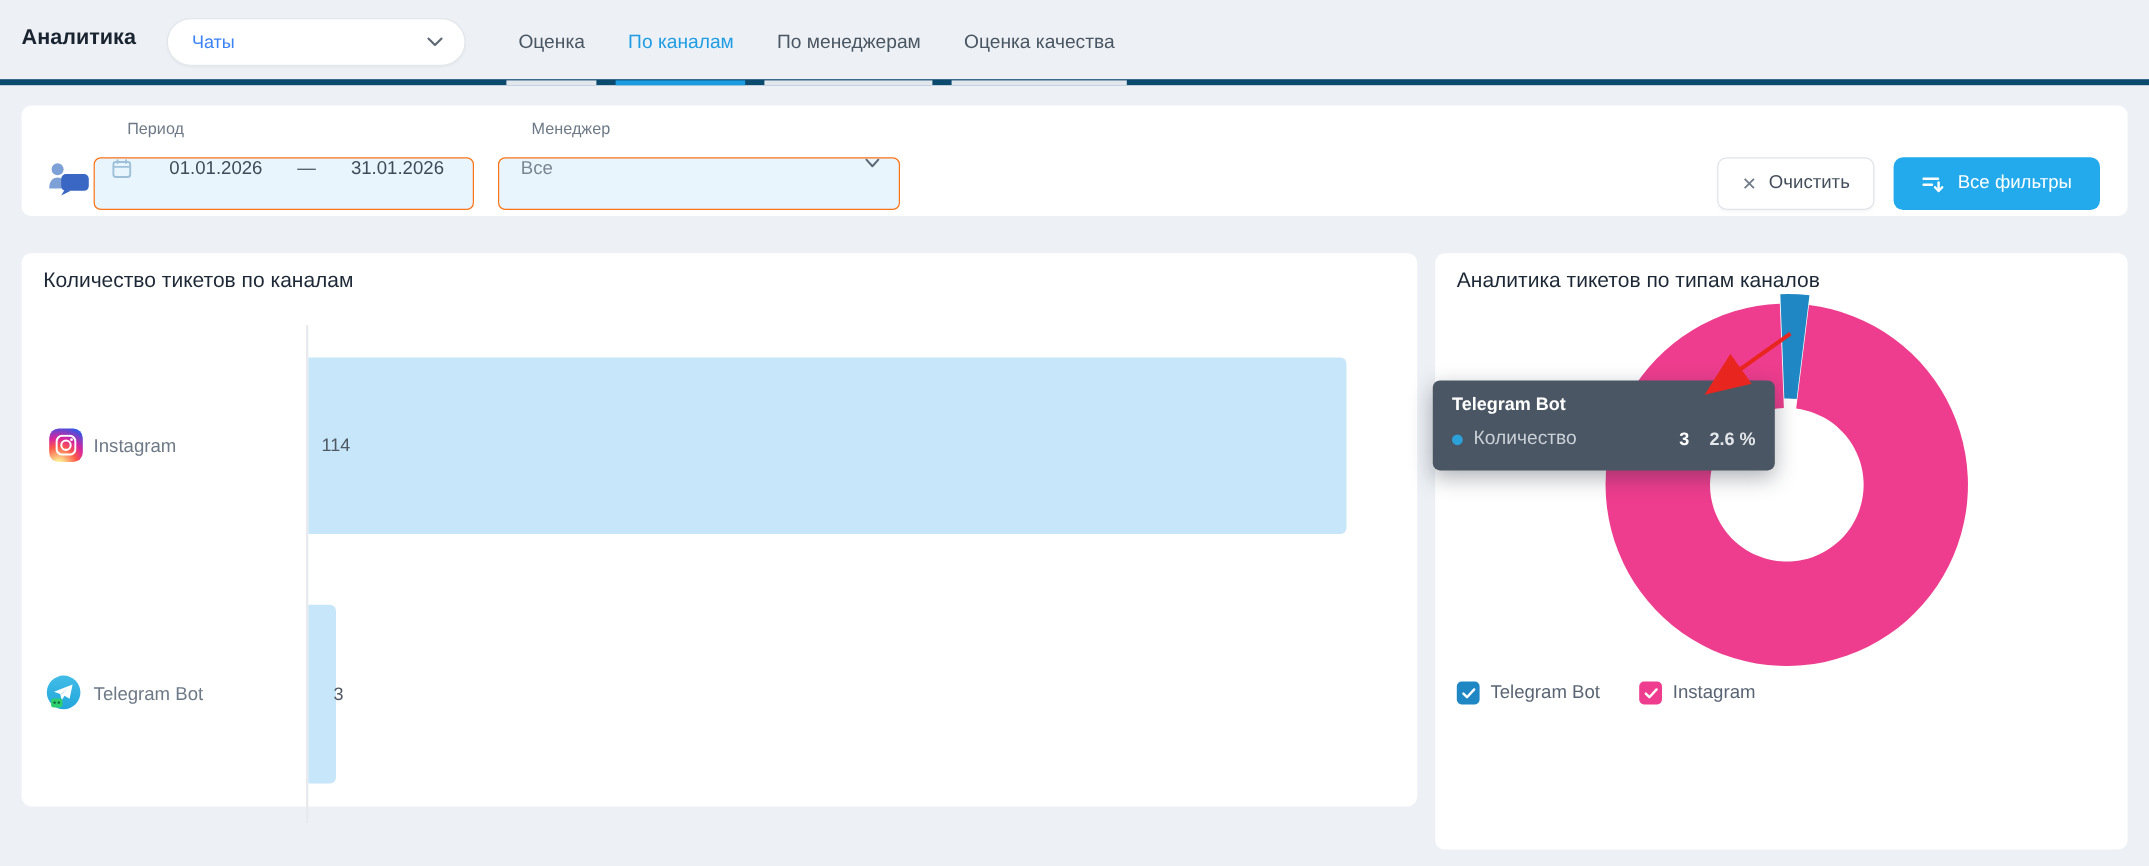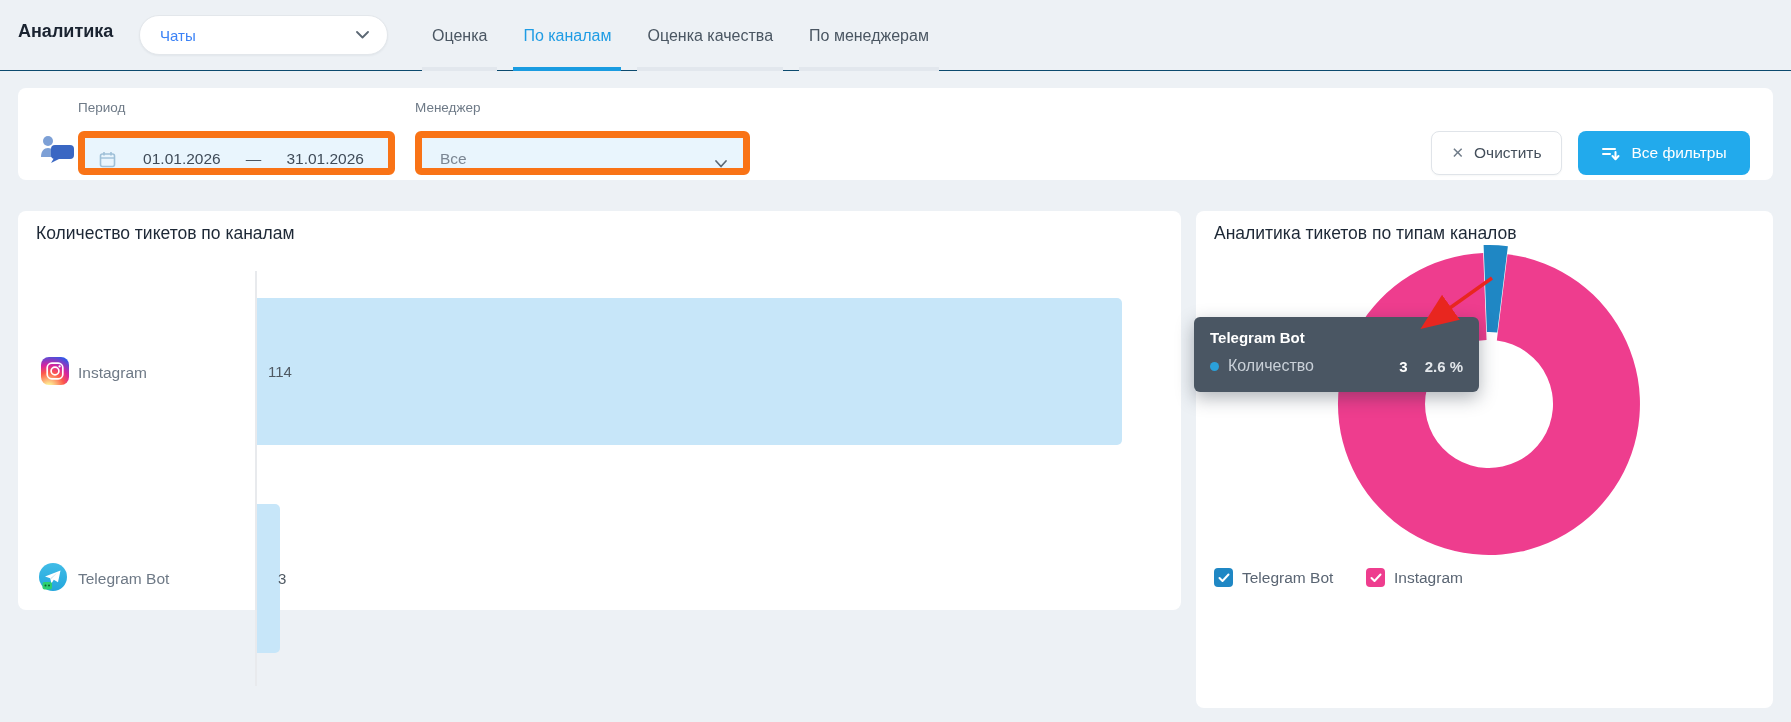--- a/index.html
+++ b/index.html
@@ -1,47 +1,47 @@
 <!DOCTYPE html>
 <html><head>
 <meta charset="utf-8">
 <style>
   * { margin:0; padding:0; box-sizing:border-box; }
   html,body { width:1791px; height:722px; background:#edf1f5; font-family:"Liberation Sans", sans-serif; overflow:hidden; }
   .page { position:relative; width:1791px; height:722px; background:#edf1f5; }
 
   
-  .header { position:absolute; left:0; top:0; width:1791px; height:71px; background:#edf1f5; border-bottom:1px solid #0c4a6e; }
+  .header { position:absolute; left:0; top:0; width:1791px; height:71px; background:#edf1f5; border-bottom:5px solid #0c4a6e; }
   .app-title { position:absolute; left:18px; top:21px; font-size:18px; font-weight:bold; color:#1a2330; }
   .entity-pill { position:absolute; left:139px; top:15px; width:249px; height:40px; background:#fff; border:1px solid #e3e7eb; border-radius:20px; display:flex; align-items:center; justify-content:space-between; padding:0 18px 0 20px; box-shadow:0 1px 2px rgba(20,40,60,.05); cursor:pointer; }
   .entity-pill .val { font-size:15px; color:#3b82f6; }
   .tabs { position:absolute; left:422px; top:0; height:71px; display:flex; gap:16px; }
   .tab { position:relative; height:71px; display:flex; align-items:center; padding:0 10px; font-size:16px; color:#4a5662; cursor:pointer; }
   .tab::after { content:""; position:absolute; left:0; right:0; bottom:0; height:4px; background:#e2e7ed; }
   .tab.active { color:#1f9ce4; }
   .tab.active::after { background:#1a9ce1; }
 
   
   .filter-card { position:absolute; left:18px; top:88px; width:1755px; height:92px; background:#fff; border-radius:8px; }
   .filter-icon { position:absolute; left:20px; top:45px; }
-  .f-label { position:absolute; top:12px; font-size:13.5px; color:#6e7a87; }
+  .f-label { position:absolute; top:12px; font-size:13.5px; color:#6e7a87;margin-left:28px; }
   .lbl-period { left:60px; } .lbl-manager { left:397px; }
-  .field { position:absolute; top:43px; height:44px; background:#e9f5fd; border:7px solid #f97316; border-radius:6px; display:flex; align-items:flex-end; font-size:15.5px; color:#3f4b58; }
+  .field { position:absolute; top:43px; height:44px; background:#e9f5fd; border:1px solid #f97316; border-radius:6px; display:flex; align-items:flex-start; font-size:15.5px; color:#3f4b58; }
   .date-range { left:60px; width:317px; padding:0 24px 0 14px; justify-content:space-between; cursor:pointer; }
   .date-range .cal { display:flex; margin-right:2px; }
   .dash { color:#4a5662; }
   .manager-select { left:397px; width:335px; padding:0 16px 0 18px; justify-content:space-between; color:#7b8693; cursor:pointer; }
   .btn { position:absolute; top:43px; height:44px; border-radius:8px; display:flex; align-items:center; justify-content:center; gap:10px; font-size:15.5px; cursor:pointer; }
   .btn-clear { left:1413px; width:131px; background:#fff; border:1px solid #e0e4e9; color:#444f5b; box-shadow:0 1px 2px rgba(20,40,60,.04); }
   .btn-clear .x { color:#707c89; font-size:15px; }
   .btn-filters { left:1560px; width:172px; background:#22aaec; border:none; color:#fff; }
 
   
   .card { position:absolute; background:#fff; border-radius:8px; }
-  .card-bar { left:18px; top:211px; width:1163px; height:399px; }
+  .card-bar { left:18px; top:211px; width:1163px; height:461px; }
   .card-pie { left:1196px; top:211px; width:577px; height:497px; }
   .card-title { position:absolute; left:18px; top:12px; font-size:17.5px; color:#1d2836; }
 
   
   .axis-y { position:absolute; left:237px; top:60px; width:2px; height:415px; background:#e8eaed; }
   .bar-row-icon { position:absolute; }
   .bar-cat-label { position:absolute; left:60px; font-size:15.5px; color:#6e7986; }
   .bar { position:absolute; left:239px; border-radius:0 5px 5px 0; }
   .bar-val { position:absolute; font-size:15px; color:#4f5963; }
 
@@ -82,24 +82,24 @@
     </div>
 
     <div class="tabs">
       <div class="tab">
           <span>Оценка</span>
         </div>
       <div class="tab active">
           <span>По каналам</span>
         </div>
       <div class="tab">
+          <span>По менеджерам</span>
+        </div>
+      <div class="tab">
           <span>Оценка качества</span>
-        </div>
-      <div class="tab">
-          <span>По менеджерам</span>
         </div>
     </div>
   </div>
 
   <div class="filter-card">
     <div class="filter-icon">
       <svg width="40" height="32" viewBox="0 0 40 32">
         <circle cx="10" cy="8" r="5" fill="#7da0d6"></circle>
         <path d="M3 24 c0-6 3-9 7-9 c4 0 7 3 7 9 z" fill="#7da0d6"></path>
         <rect x="13" y="12" width="23" height="14" rx="4" fill="#3a67c3"></rect>

